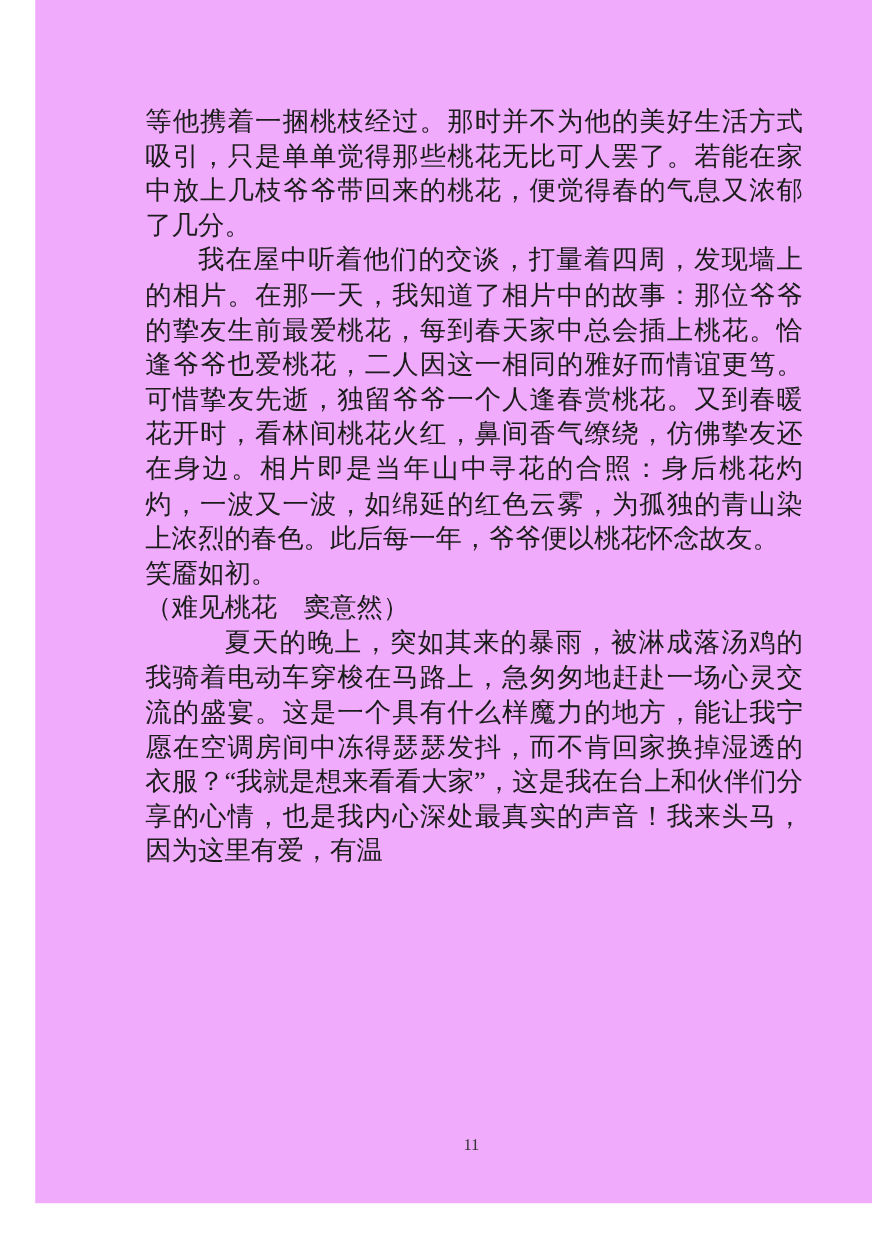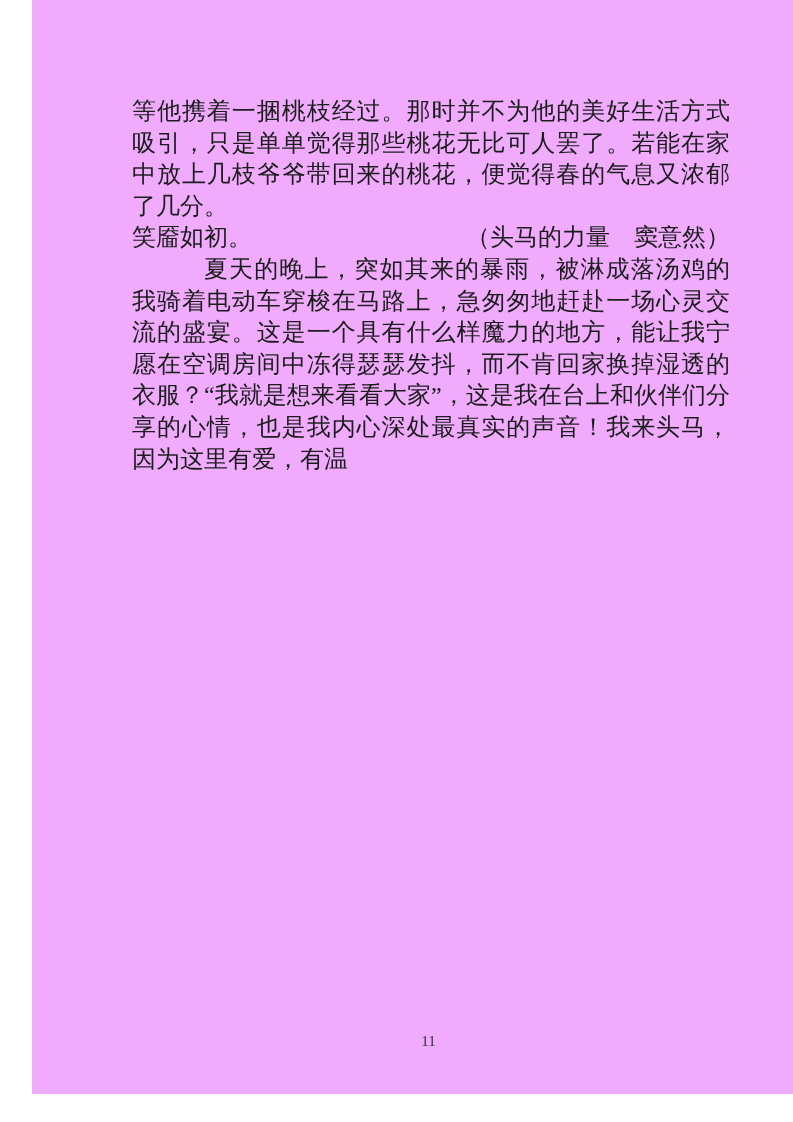--- a/index.html
+++ b/index.html
@@ -33,20 +33,21 @@
   }
   .indent-2 { text-indent: 2em; }
   .indent-3 { text-indent: 3em; }
   .closing-row {
     display: flex;
     justify-content: space-between;
     align-items: baseline;
     font-size: 24px;
     line-height: 31.6px;
     color: #1c1c1c;
+    flex-direction: column;
   }
   .article-title {
     margin: 17px 0 28px 0;
     font-family: "Liberation Sans", "DejaVu Sans", sans-serif;
     font-weight: 700;
     font-size: 27px;
     line-height: 36px;
     letter-spacing: 1px;
     text-align: center;
     color: #000000;
@@ -64,25 +65,26 @@
 </style>
 </head>
 <body>
 
 <div class="page">
   <div class="content">
 
     <p class="body-text">等他携着一捆桃枝经过。那时并不为他的美好生活方式吸引，只是单单觉得那些桃花无比可人罢了。若能在家中放上几枝爷爷带回来的桃花，便觉得春的气息又浓郁了几分。</p>
 
 
+    <p class="body-text indent-2">我在屋中听着他们的交谈，打量着四周，发现墙上的相片。在那一天，我知道了相片中的故事：那位爷爷的挚友生前最爱桃花，每到春天家中总会插上桃花。恰逢爷爷也爱桃花，二人因这一相同的雅好而情谊更笃。可惜挚友先逝，独留爷爷一个人逢春赏桃花。又到春暖花开时，看林间桃花火红，鼻间香气缭绕，仿佛挚友还在身边。相片即是当年山中寻花的合照：身后桃花灼灼，一波又一波，如绵延的红色云雾，为孤独的青山染上浓烈的春色。此后每一年，爷爷便以桃花怀念故友。</p>
 
 
     <div class="closing-row">
       <span>笑靥如初。</span>
-      <span>（头马的力量　窦意然）</span>
+      <span>（难见桃花　窦意然）</span>
     </div>
 
 
     <p class="body-text indent-3">夏天的晚上，突如其来的暴雨，被淋成落汤鸡的我骑着电动车穿梭在马路上，急匆匆地赶赴一场心灵交流的盛宴。这是一个具有什么样魔力的地方，能让我宁愿在空调房间中冻得瑟瑟发抖，而不肯回家换掉湿透的衣服？“我就是想来看看大家”，这是我在台上和伙伴们分享的心情，也是我内心深处最真实的声音！我来头马，因为这里有爱，有温</p>
 
   </div>
 
   <div class="page-number">11</div>
 </div>
 

